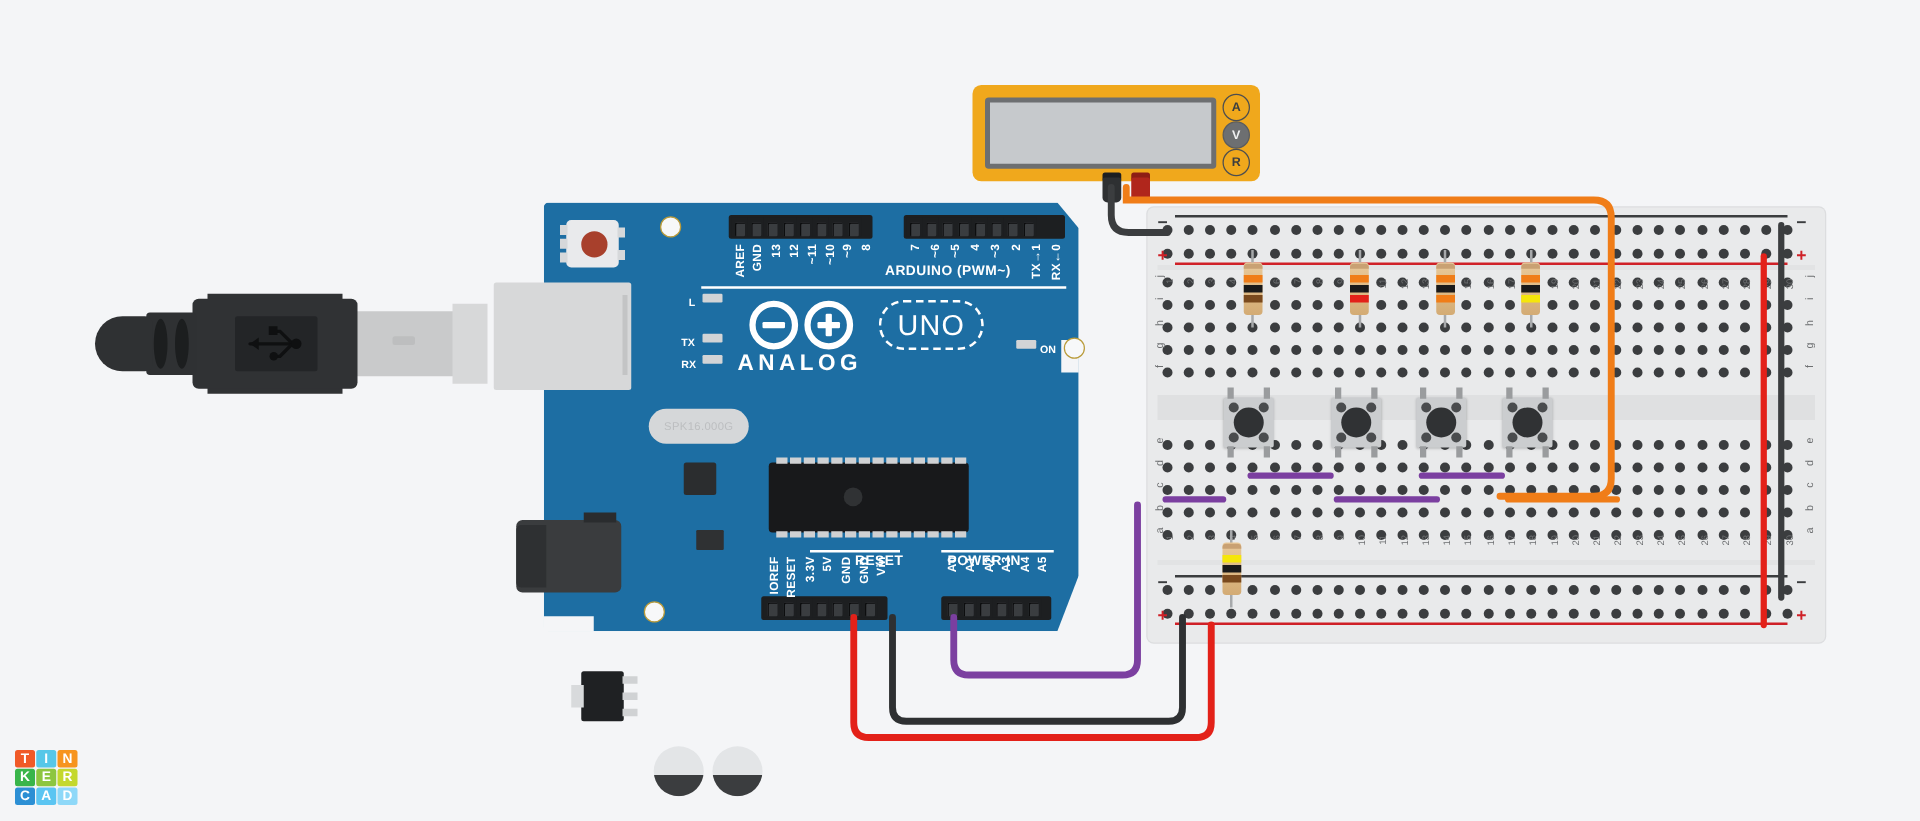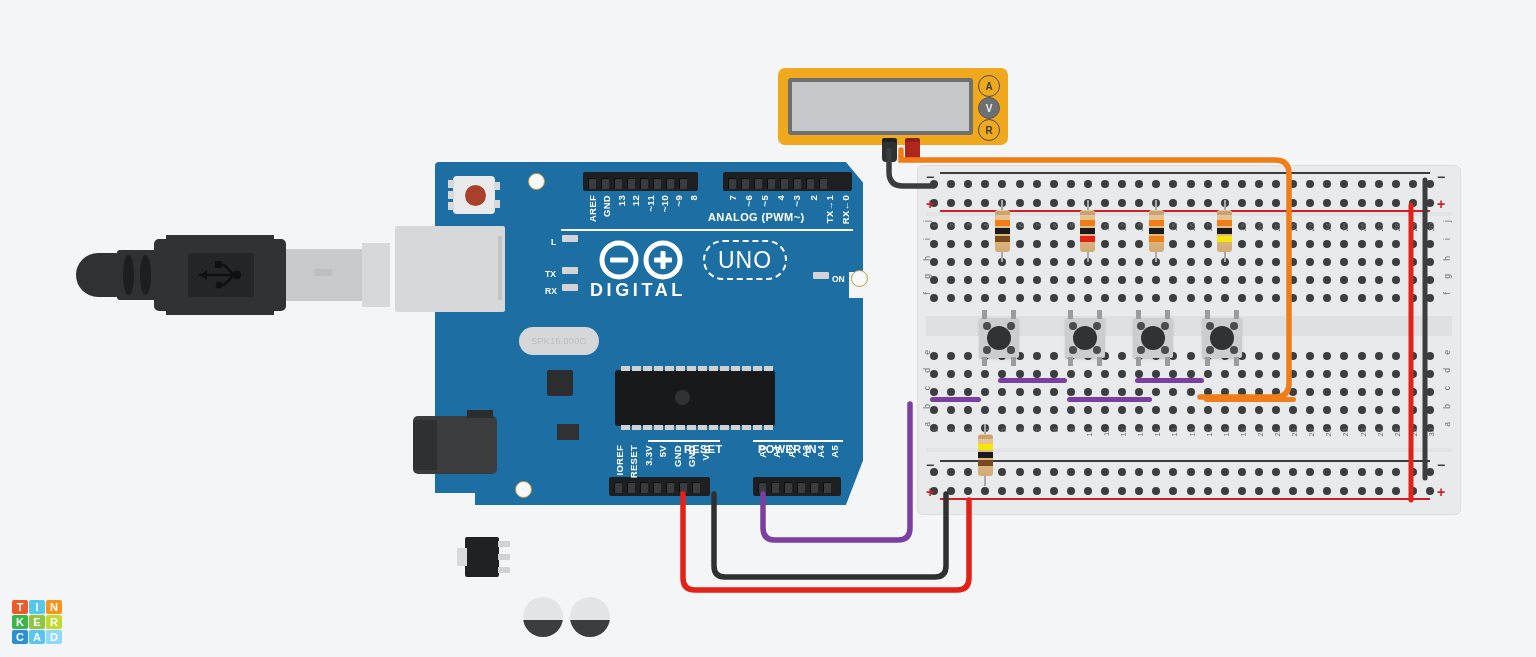--- a/index.html
+++ b/index.html
@@ -201,21 +201,21 @@
         <div class="pin"></div>
         <div class="pin"></div>
         <div class="pin"></div>
         <div class="pin"></div>
         <div class="pin"></div>
         <div class="pin"></div>
         <div class="pin"></div>
         <div class="pin"></div>
       </div>
 
-    <div class="abs sec-lbl" id="lbl-digital" style="left:273px; top:49px;">ANALOG (PWM~)</div>
+    <div class="abs sec-lbl" id="lbl-digital" style="left:273px; top:49px;">ARDUINO (PWM~)</div>
     <div class="abs sec-rule" style="left:126px; top:67px; width:292px;"></div>
 
     <div class="abs hdr" id="hdr-power" style="left:174px; top:315px; width:101px; height:19px;">
         <div class="pin"></div>
         <div class="pin"></div>
         <div class="pin"></div>
         <div class="pin"></div>
         <div class="pin"></div>
         <div class="pin"></div>
         <div class="pin"></div>
@@ -237,21 +237,21 @@
     <div class="abs logo-inf">
       <svg width="92" height="40" viewBox="0 0 92 40">
         <circle cx="24" cy="20" r="17" fill="none" stroke="#fff" stroke-width="5"></circle>
         <circle cx="68" cy="20" r="17" fill="none" stroke="#fff" stroke-width="5"></circle>
         <rect x="15" y="17.5" width="18" height="5" fill="#fff" rx="1"></rect>
         <rect x="59" y="17.5" width="18" height="5" fill="#fff" rx="1"></rect>
         <rect x="65.5" y="11" width="5" height="18" fill="#fff" rx="1"></rect>
       </svg>
     </div>
     <div class="abs uno-oval">UNO</div>
-    <div class="abs ard-word">DIGITAL</div>
+    <div class="abs ard-word">ANALOG</div>
 
     <div class="abs led-lbl" style="left:116px; top:75px;">L</div>
     <div class="abs led" style="left:127px; top:73px;"></div>
     <div class="abs led-lbl" style="left:110px; top:107px;">TX</div>
     <div class="abs led" style="left:127px; top:105px;"></div>
     <div class="abs led-lbl" style="left:110px; top:124px;">RX</div>
     <div class="abs led" style="left:127px; top:122px;"></div>
     <div class="abs led" style="left:378px; top:110px;"></div>
     <div class="abs led-lbl" style="left:397px; top:112px;">ON</div>
 

